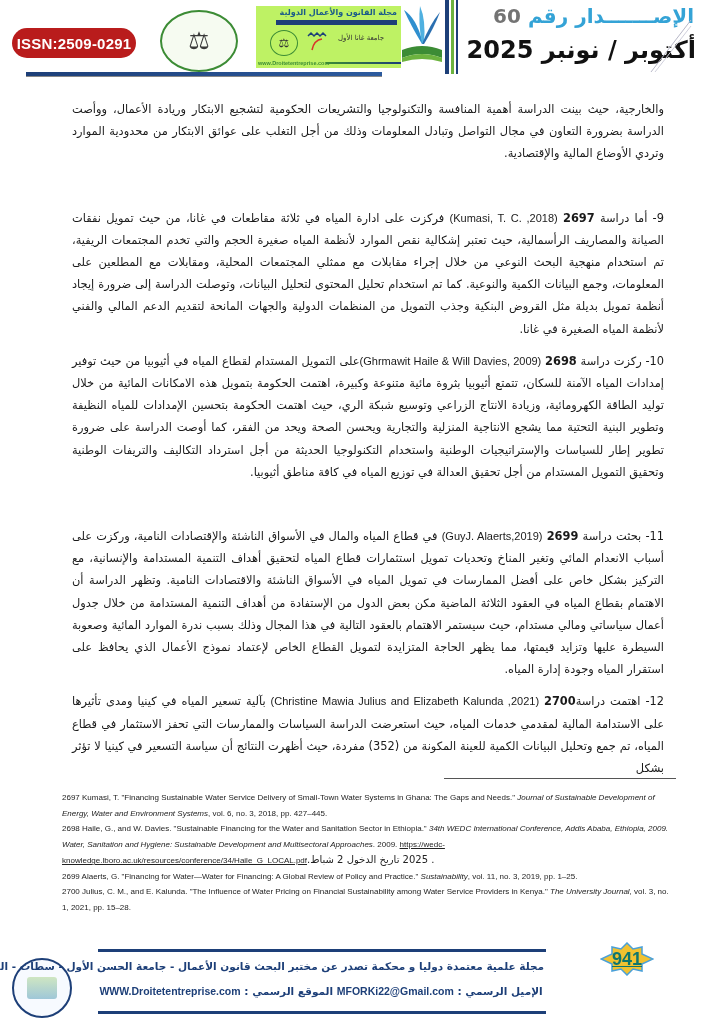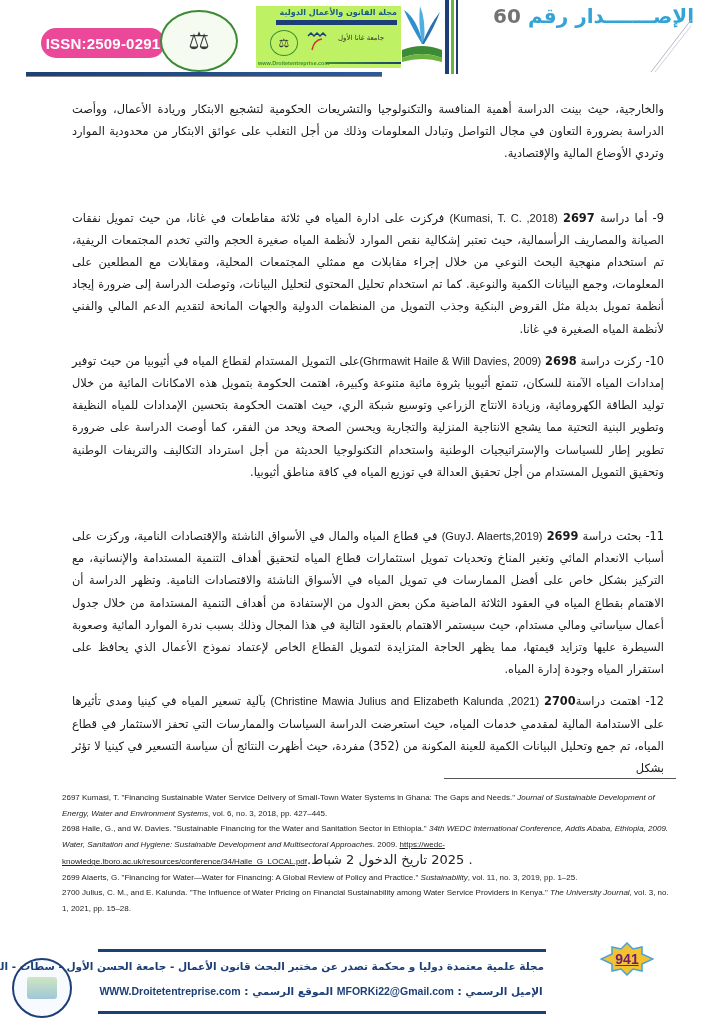--- a/index.html
+++ b/index.html
@@ -1,20 +1,20 @@
 <!DOCTYPE html>
 <html><head>
 <meta charset="utf-8">
 <style>
   html, body { margin: 0; padding: 0; background: #ffffff; }
   body { width: 724px; height: 1024px; position: relative; overflow: hidden; font-family: "DejaVu Sans", sans-serif; color: #1a1a1a; }
 
   
   .header { position: absolute; left: 0; top: 0; width: 724px; height: 76px; }
-  .issn { position: absolute; left: 41px; top: 28px; width: 124px; height: 30px; background: #ec4899; border-radius: 15px; color: #fff; font-family: "Liberation Sans", sans-serif; font-size: 15px; font-weight: bold; display: flex; align-items: center; justify-content: center; letter-spacing: 0.2px; text-align: right; }
+  .issn { position: absolute; left: 12px; top: 28px; width: 124px; height: 30px; background: #b91c1c; border-radius: 15px; color: #fff; font-family: "Liberation Sans", sans-serif; font-size: 15px; font-weight: bold; display: flex; align-items: center; justify-content: center; letter-spacing: 0.2px; text-align: right; }
   .seal1 { position: absolute; left: 160px; top: 10px; width: 74px; height: 58px; border-radius: 50%; border: 2px solid #3c8c35; background: #f6fbf1; display: flex; align-items: center; justify-content: center; }
   .seal1 .scales { font-size: 24px; color: #3a3a3a; font-family: "DejaVu Sans", sans-serif; }
   .banner { position: absolute; left: 256px; top: 6px; width: 145px; height: 62px; background: #bef264; }
   .banner .btitle { position: absolute; right: 4px; top: 2px; font-size: 8px; font-weight: bold; color: #1a5a8a; font-family: "DejaVu Sans", sans-serif; direction: rtl; white-space: nowrap; }
   .banner .bstrip { position: absolute; left: 20px; right: 4px; top: 14px; height: 5px; background: #1d3f78; }
   .banner .bseal { position: absolute; left: 14px; top: 24px; width: 26px; height: 24px; border-radius: 50%; border: 1.5px solid #3c8c35; display: flex; align-items: center; justify-content: center; font-size: 12px; color: #333; }
   .banner .blogo { position: absolute; left: 50px; top: 24px; width: 22px; height: 22px; color: #1d3f78; font-size: 12px; }
   .banner .buni { position: absolute; left: 82px; top: 28px; font-size: 7px; color: #333; direction: rtl; white-space: nowrap; }
   .banner .burl { position: absolute; left: 2px; bottom: 2px; font-size: 5.5px; color: #3c8c35; font-weight: bold; font-family: "Liberation Sans", sans-serif; }
   .banner .bline { position: absolute; left: 70px; right: 0; bottom: 4px; height: 2px; background: linear-gradient(90deg, #3c8c35, #1d3f78); }
@@ -36,30 +36,30 @@
   .para .ltr { direction: ltr; unicode-bidi: embed; font-family: "Liberation Sans", sans-serif; font-size: 11px; }
   .para b { font-weight: bold; }
   .gap { height: 22px; }
 
   
   .fn-rule { position: absolute; left: 444px; top: 778px; width: 232px; height: 1px; background: #555; }
   .footnotes { position: absolute; left: 62px; top: 790px; width: 612px; font-family: "Liberation Sans", sans-serif; font-size: 8px; line-height: 15.5px; color: #222; }
   .footnotes p { margin: 0; }
   .footnotes i { font-style: italic; }
   .footnotes a { color: #222; text-decoration: underline; }
-  .footnotes .ar { direction: rtl; unicode-bidi: embed; font-family: "DejaVu Sans", sans-serif; font-size: 13px; }
+  .footnotes .ar { direction: rtl; unicode-bidi: embed; font-family: "DejaVu Sans", sans-serif; font-size: 10px; }
 
   
   .footer-top { position: absolute; left: 98px; top: 949px; width: 448px; height: 3px; background: #1d3f78; }
   .footer-bot { position: absolute; left: 98px; top: 1011px; width: 448px; height: 3px; background: #1d3f78; }
   .footer-line1 { position: absolute; left: 98px; top: 960px; width: 446px; direction: rtl; text-align: right; font-size: 10.5px; font-weight: bold; color: #1d3f78; white-space: nowrap; font-family: "DejaVu Sans", sans-serif; }
   .footer-line2 { position: absolute; left: 98px; top: 985px; width: 446px; direction: rtl; text-align: center; font-size: 10.5px; font-weight: bold; color: #1d3f78; white-space: nowrap; font-family: "DejaVu Sans", sans-serif; }
   .footer-line2 .ltr { direction: ltr; unicode-bidi: embed; font-family: "Liberation Sans", sans-serif; }
   .page-badge { position: absolute; left: 600px; top: 942px; width: 54px; height: 34px; }
-  .page-badge .pn { position: absolute; left: 0; top: 0; width: 54px; height: 34px; display: flex; align-items: center; justify-content: center; font-family: "Liberation Sans", sans-serif; font-weight: bold; font-size: 14px; color: #701a75; text-decoration: underline; }
+  .page-badge .pn { position: absolute; left: 0; top: 0; width: 54px; height: 34px; display: flex; align-items: center; justify-content: center; font-family: "Liberation Sans", sans-serif; font-weight: bold; font-size: 18px; color: #0f766e; text-decoration: underline; }
   .footer-seal { position: absolute; left: 12px; top: 958px; width: 56px; height: 56px; border-radius: 50%; border: 2px solid #1d3f78; background: #f7faff; display: flex; align-items: center; justify-content: center; }
   .footer-seal .inner { width: 30px; height: 22px; background: linear-gradient(180deg,#cfe6c2,#9fc7d8); border-radius: 3px; }
 </style>
 </head>
 <body>
 
 <div class="header">
   <div class="issn">ISSN:2509-0291</div>
 
   <div class="seal1">
@@ -90,20 +90,21 @@
   </svg>
 
   <div class="vbar vb1"></div>
   <div class="vbar vb2"></div>
   <div class="vbar vb3"></div>
 
   <div class="issue">
     <span>الإصـــــــدار رقم</span>
     <span class="num">60</span>
   </div>
+  <div class="date">أكتوبر / نونبر 2025</div>
 
   <svg class="diag" viewBox="0 0 48 56">
     <line x1="6" y1="54" x2="46" y2="2" stroke="#b8b8c8" stroke-width="1"></line>
     <line x1="10" y1="54" x2="46" y2="8" stroke="#d0d0dc" stroke-width="1"></line>
   </svg>
 
   <div class="header-rule"></div>
   <div class="header-rule2"></div>
 </div>
 

